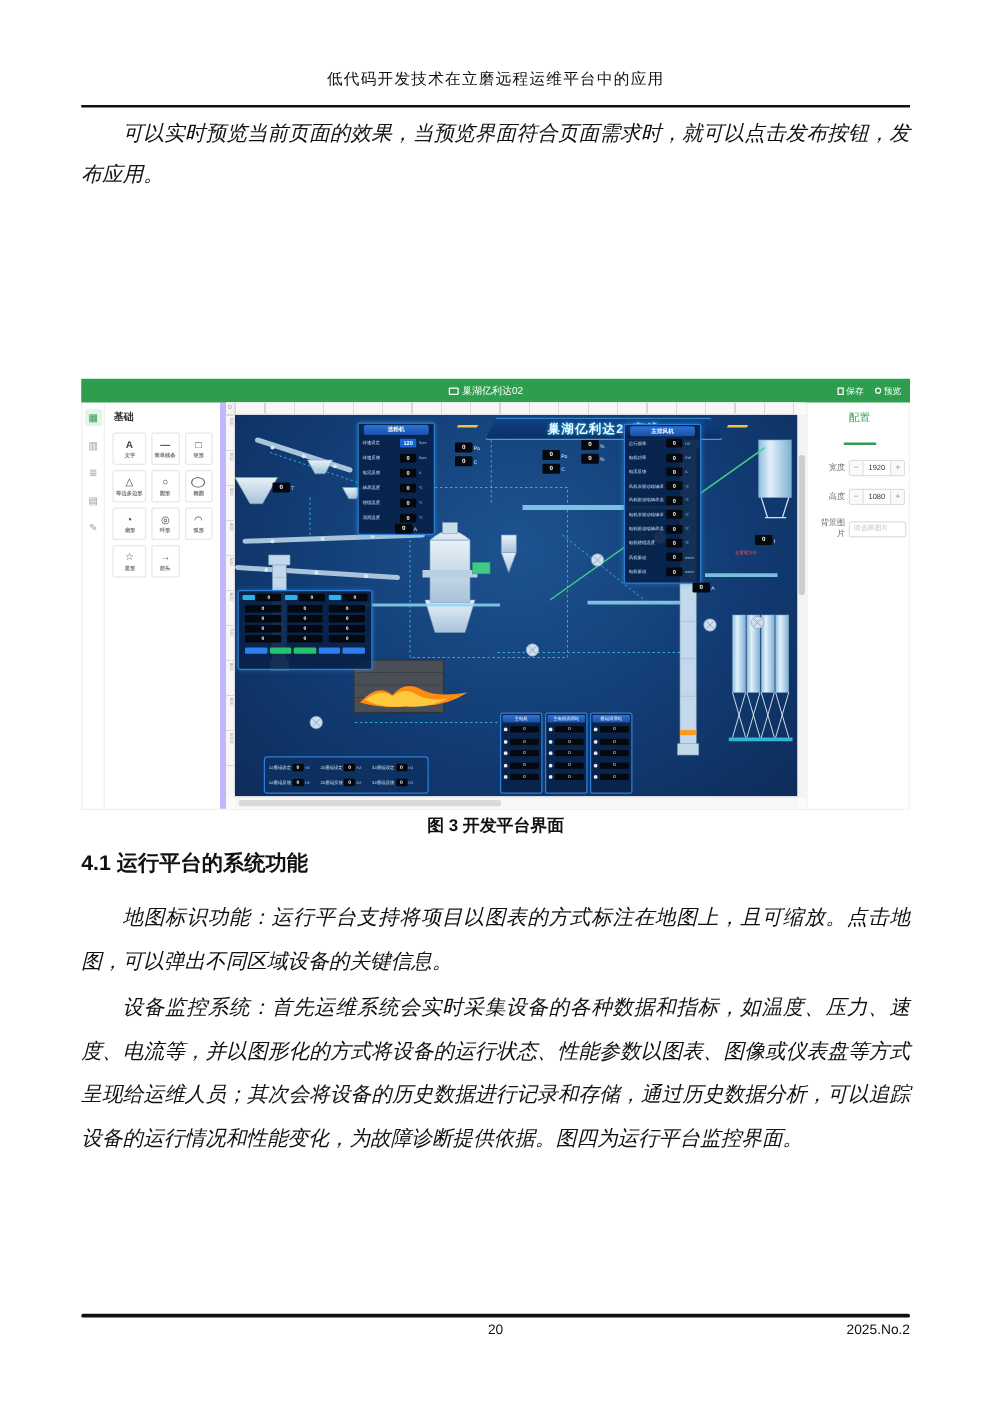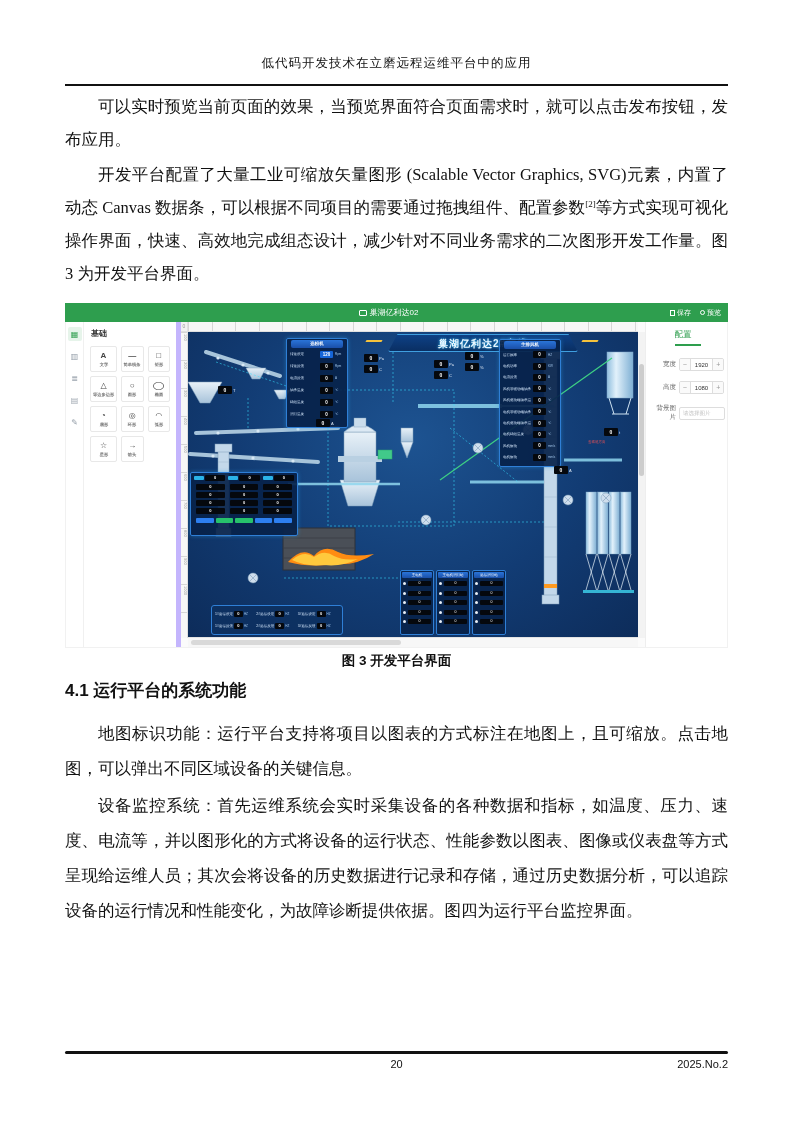--- a/index.html
+++ b/index.html
@@ -6,21 +6,21 @@
   html,body { width:793px; height:1122px; background:#fff; overflow:hidden;
     font-family:"Liberation Serif","DejaVu Serif",serif; color:#111; }
   .page { position:absolute; inset:0; width:793px; height:1122px; background:#fff; }
 
   
   .doc-header-title { position:absolute; top:55px; left:65px; width:663px; text-align:center;
     font-size:12.5px; letter-spacing:1px; }
   .header-rule { position:absolute; top:84px; left:65px; width:663px; height:2px; background:#111; }
   .body-text { position:absolute; left:65px; width:663px; font-size:16.5px; line-height:33px;
     text-align:justify; }
-  .indent { text-indent:33px; }
+  .indent { text-indent:33px;font-style:italic; }
   .p1 { top:90px; }
   .p2 { top:158px; }
   .p2 sup { font-size:9px; line-height:0; }
   .fig-caption { position:absolute; top:652px; left:65px; width:663px; text-align:center;
     font-size:13.5px; font-weight:bold; font-family:"Liberation Sans","DejaVu Sans",sans-serif; }
   .section-heading { position:absolute; top:679px; left:65px; width:663px; font-size:17px;
     font-weight:bold; font-family:"Liberation Sans","DejaVu Sans",sans-serif; }
   .p3 { top:716px; line-height:35px; }
   .p4 { top:788px; line-height:35px; }
   .footer-rule { position:absolute; top:1051px; left:65px; width:663px; height:3px; background:#111; border-radius:2px; }
@@ -137,22 +137,22 @@
     color:#fff; font-size:3.5px; line-height:6px; text-align:center; white-space:nowrap; overflow:hidden; }
   .bp-row { display:flex; align-items:center; gap:2px; padding:0 2px; height:9.5px; }
   .bp-dot { width:3px; height:3px; border-radius:50%; background:#e8eef5; flex:none; }
   .bp-val { flex:1; height:5px; background:#05080d; border-radius:1px; color:#fff; font-size:3.5px;
     line-height:5px; text-align:center; }
 
   .red-note { position:absolute; left:400px; top:108px; font-size:3.5px; color:#ff5252; }
 
   
   .config { width:84px; border-left:1px solid #eee; padding:7px 5px; flex:none; }
-  .cfg-tab { width:26px; margin:0 auto 12px; color:#2e9e4e; font-size:8.5px;
-    padding-bottom:3px; border-bottom:2px solid #2e9e4e; cursor:pointer; }
+  .cfg-tab { width:26px; margin:0 auto 12px; text-align:center; color:#2e9e4e; font-size:8.5px;
+    padding-bottom:13px; border-bottom:2px solid #2e9e4e; cursor:pointer; }
   .cfg-row { display:flex; align-items:center; gap:3px; margin-bottom:10px; }
   .cfg-label { width:25px; font-size:6.5px; color:#666; text-align:right; flex:none; }
   .stepper { display:flex; border:1px solid #ddd; border-radius:2px; height:13px; overflow:hidden; }
   .step-btn { width:11px; font-size:7px; color:#999; background:#fafafa; border:none; padding:0;
     line-height:12px; text-align:center; cursor:pointer; }
   .step-l { border-right:1px solid #ddd; } .step-r { border-left:1px solid #ddd; }
   .step-val { width:23px; font-size:6px; color:#333; text-align:center; line-height:12px; background:#fff; }
   .cfg-input { width:46px; height:13px; border:1px solid #ddd; border-radius:2px; font-size:5.5px;
     color:#333; padding:0 3px; background:#fff; }
   .cfg-input::placeholder { color:#c2c2c2; }
@@ -160,21 +160,20 @@
 </head>
 <body>
 
 <div class="page">
 
   <div class="doc-header-title">低代码开发技术在立磨远程运维平台中的应用</div>
   <div class="header-rule"></div>
 
   <p class="body-text indent p1">可以实时预览当前页面的效果，当预览界面符合页面需求时，就可以点击发布按钮，发布应用。</p>
 
-  <p class="body-text indent p2"><span>开发平台配置了大量工业可缩放矢量图形 (Scalable Vector Graphics, SVG)元素，内置了动态 Canvas 数据条，可以根据不同项目的需要通过拖拽组件、配置参数</span><sup>[2]</sup><span>等方式实现可视化操作界面，快速、高效地完成组态设计，减少针对不同业务需求的二次图形开发工作量。图 3 为开发平台界面。</span></p>
 
   <div class="plat">
 
     <div class="plat-titlebar">
       <span class="plat-title-center"><span class="i-monitor"></span><span>巢湖亿利达02</span></span>
       <span class="plat-actions">
         <span class="plat-action">
             <span class="i-doc"></span>
             <span>保存</span>
           </span>

